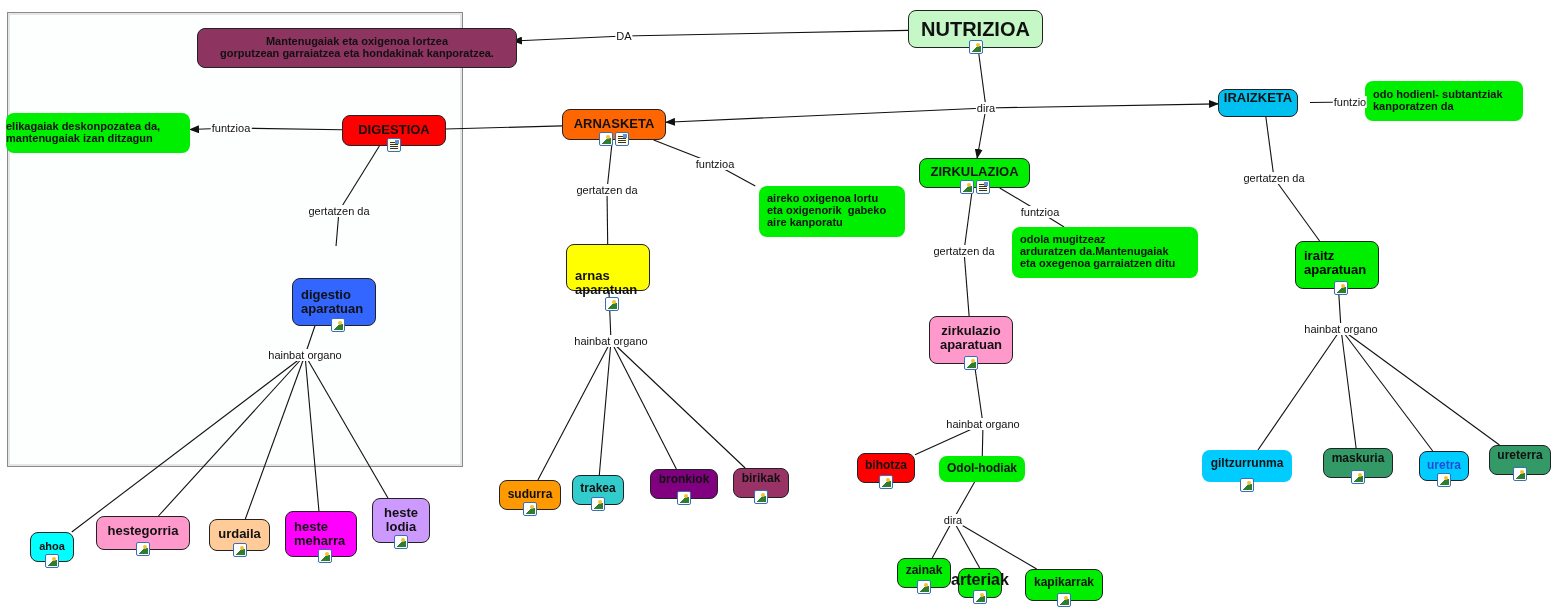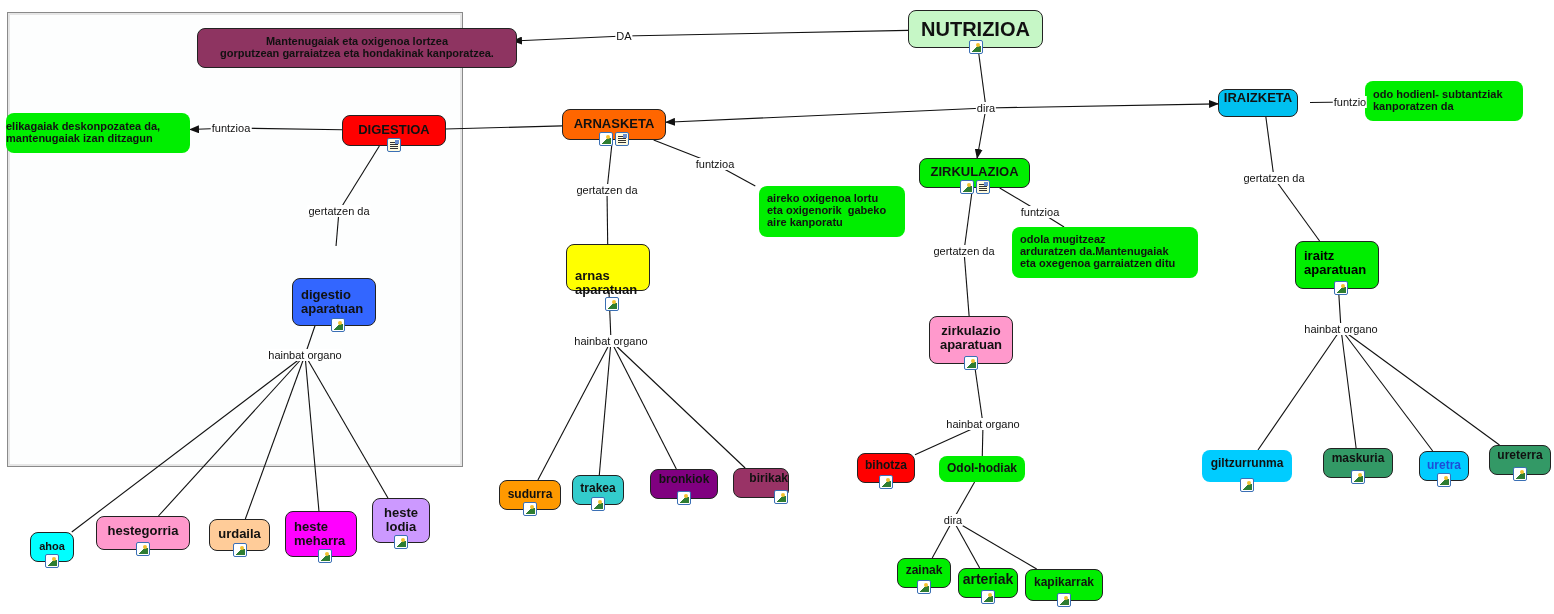--- a/index.html
+++ b/index.html
@@ -201,42 +201,42 @@
       <div class="icons">
         <span class="ic img"></span>
       </div>
     </div>
     <div class="node" style="left: 650px; top: 469px; width: 68px; height: 30px; background: rgb(128, 0, 128); font-size: 12px; padding-top: 3px; line-height: 13px; color: rgb(17, 17, 17);">
       <span class="txt">bronkiok</span>
       <div class="icons">
         <span class="ic img"></span>
       </div>
     </div>
-    <div class="node" style="left: 733px; top: 468px; width: 56px; height: 30px; background: rgb(153, 51, 102); font-size: 12px; padding-top: 3px; line-height: 13px; color: rgb(17, 17, 17); align-items: flex-end;">
+    <div class="node" style="left: 733px; top: 468px; width: 56px; height: 30px; background: rgb(153, 51, 102); font-size: 12px; padding-top: 3px; line-height: 13px; color: rgb(17, 17, 17);">
       <span class="txt">birikak</span>
       <div class="icons">
         <span class="ic img"></span>
       </div>
     </div>
     <div class="node" style="left: 857px; top: 453px; width: 58px; height: 30px; background: rgb(255, 0, 0); font-size: 12px; padding-top: 5px; line-height: 13px; color: rgb(17, 17, 17);">
       <span class="txt">bihotza</span>
       <div class="icons">
         <span class="ic img"></span>
       </div>
     </div>
     <div class="node noborder" style="left: 939px; top: 456px; width: 86px; height: 26px; background: rgb(0, 238, 0); font-size: 12px; padding-top: 6px; line-height: 13px; color: rgb(17, 17, 17);">
       <span class="txt">Odol-hodiak</span>
     </div>
     <div class="node" style="left: 897px; top: 558px; width: 54px; height: 30px; background: rgb(0, 238, 0); font-size: 12px; padding-top: 5px; line-height: 13px; color: rgb(17, 17, 17);">
       <span class="txt">zainak</span>
       <div class="icons">
         <span class="ic img"></span>
       </div>
     </div>
-    <div class="node" style="left: 958px; top: 568px; width: 60px; height: 30px; background: rgb(0, 238, 0); font-size: 14px; padding-top: 4px; line-height: 13px; color: rgb(17, 17, 17);">
+    <div class="node" style="left: 958px; top: 568px; width: 44px; height: 30px; background: rgb(0, 238, 0); font-size: 16px; padding-top: 4px; line-height: 13px; color: rgb(17, 17, 17);">
       <span class="txt">arteriak</span>
       <div class="icons">
         <span class="ic img"></span>
       </div>
     </div>
     <div class="node" style="left: 1025px; top: 569px; width: 78px; height: 32px; background: rgb(0, 238, 0); font-size: 12px; padding-top: 6px; line-height: 13px; color: rgb(17, 17, 17);">
       <span class="txt">kapikarrak</span>
       <div class="icons">
         <span class="ic img"></span>
       </div>

